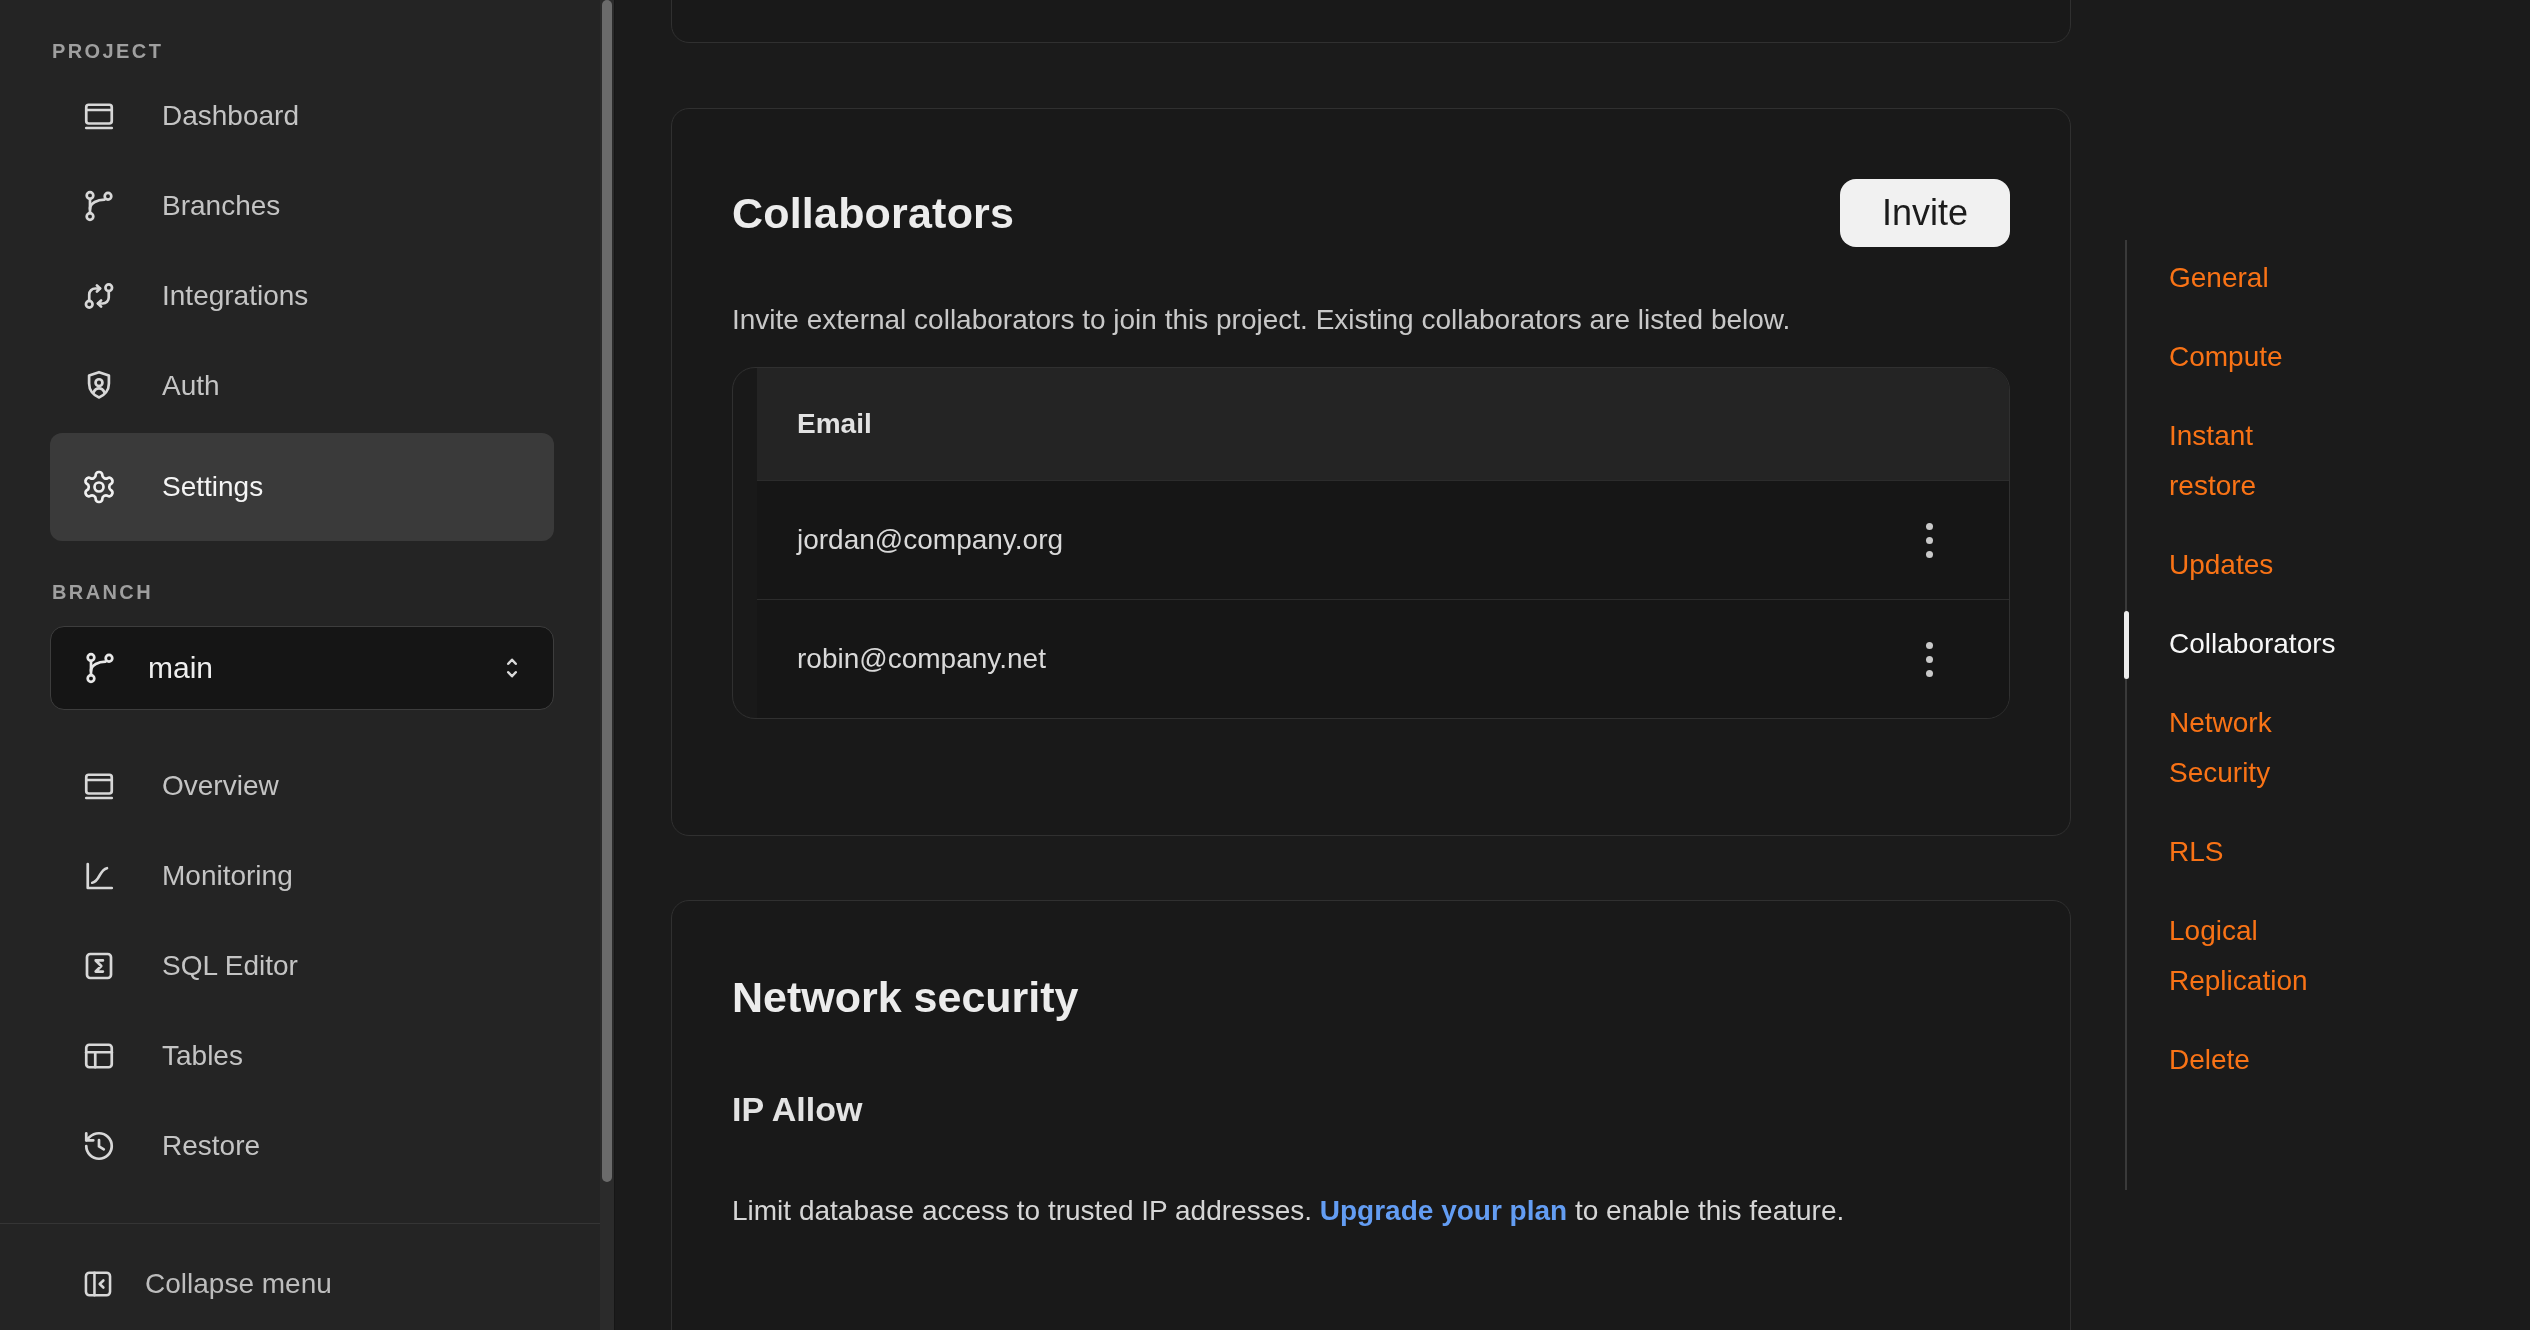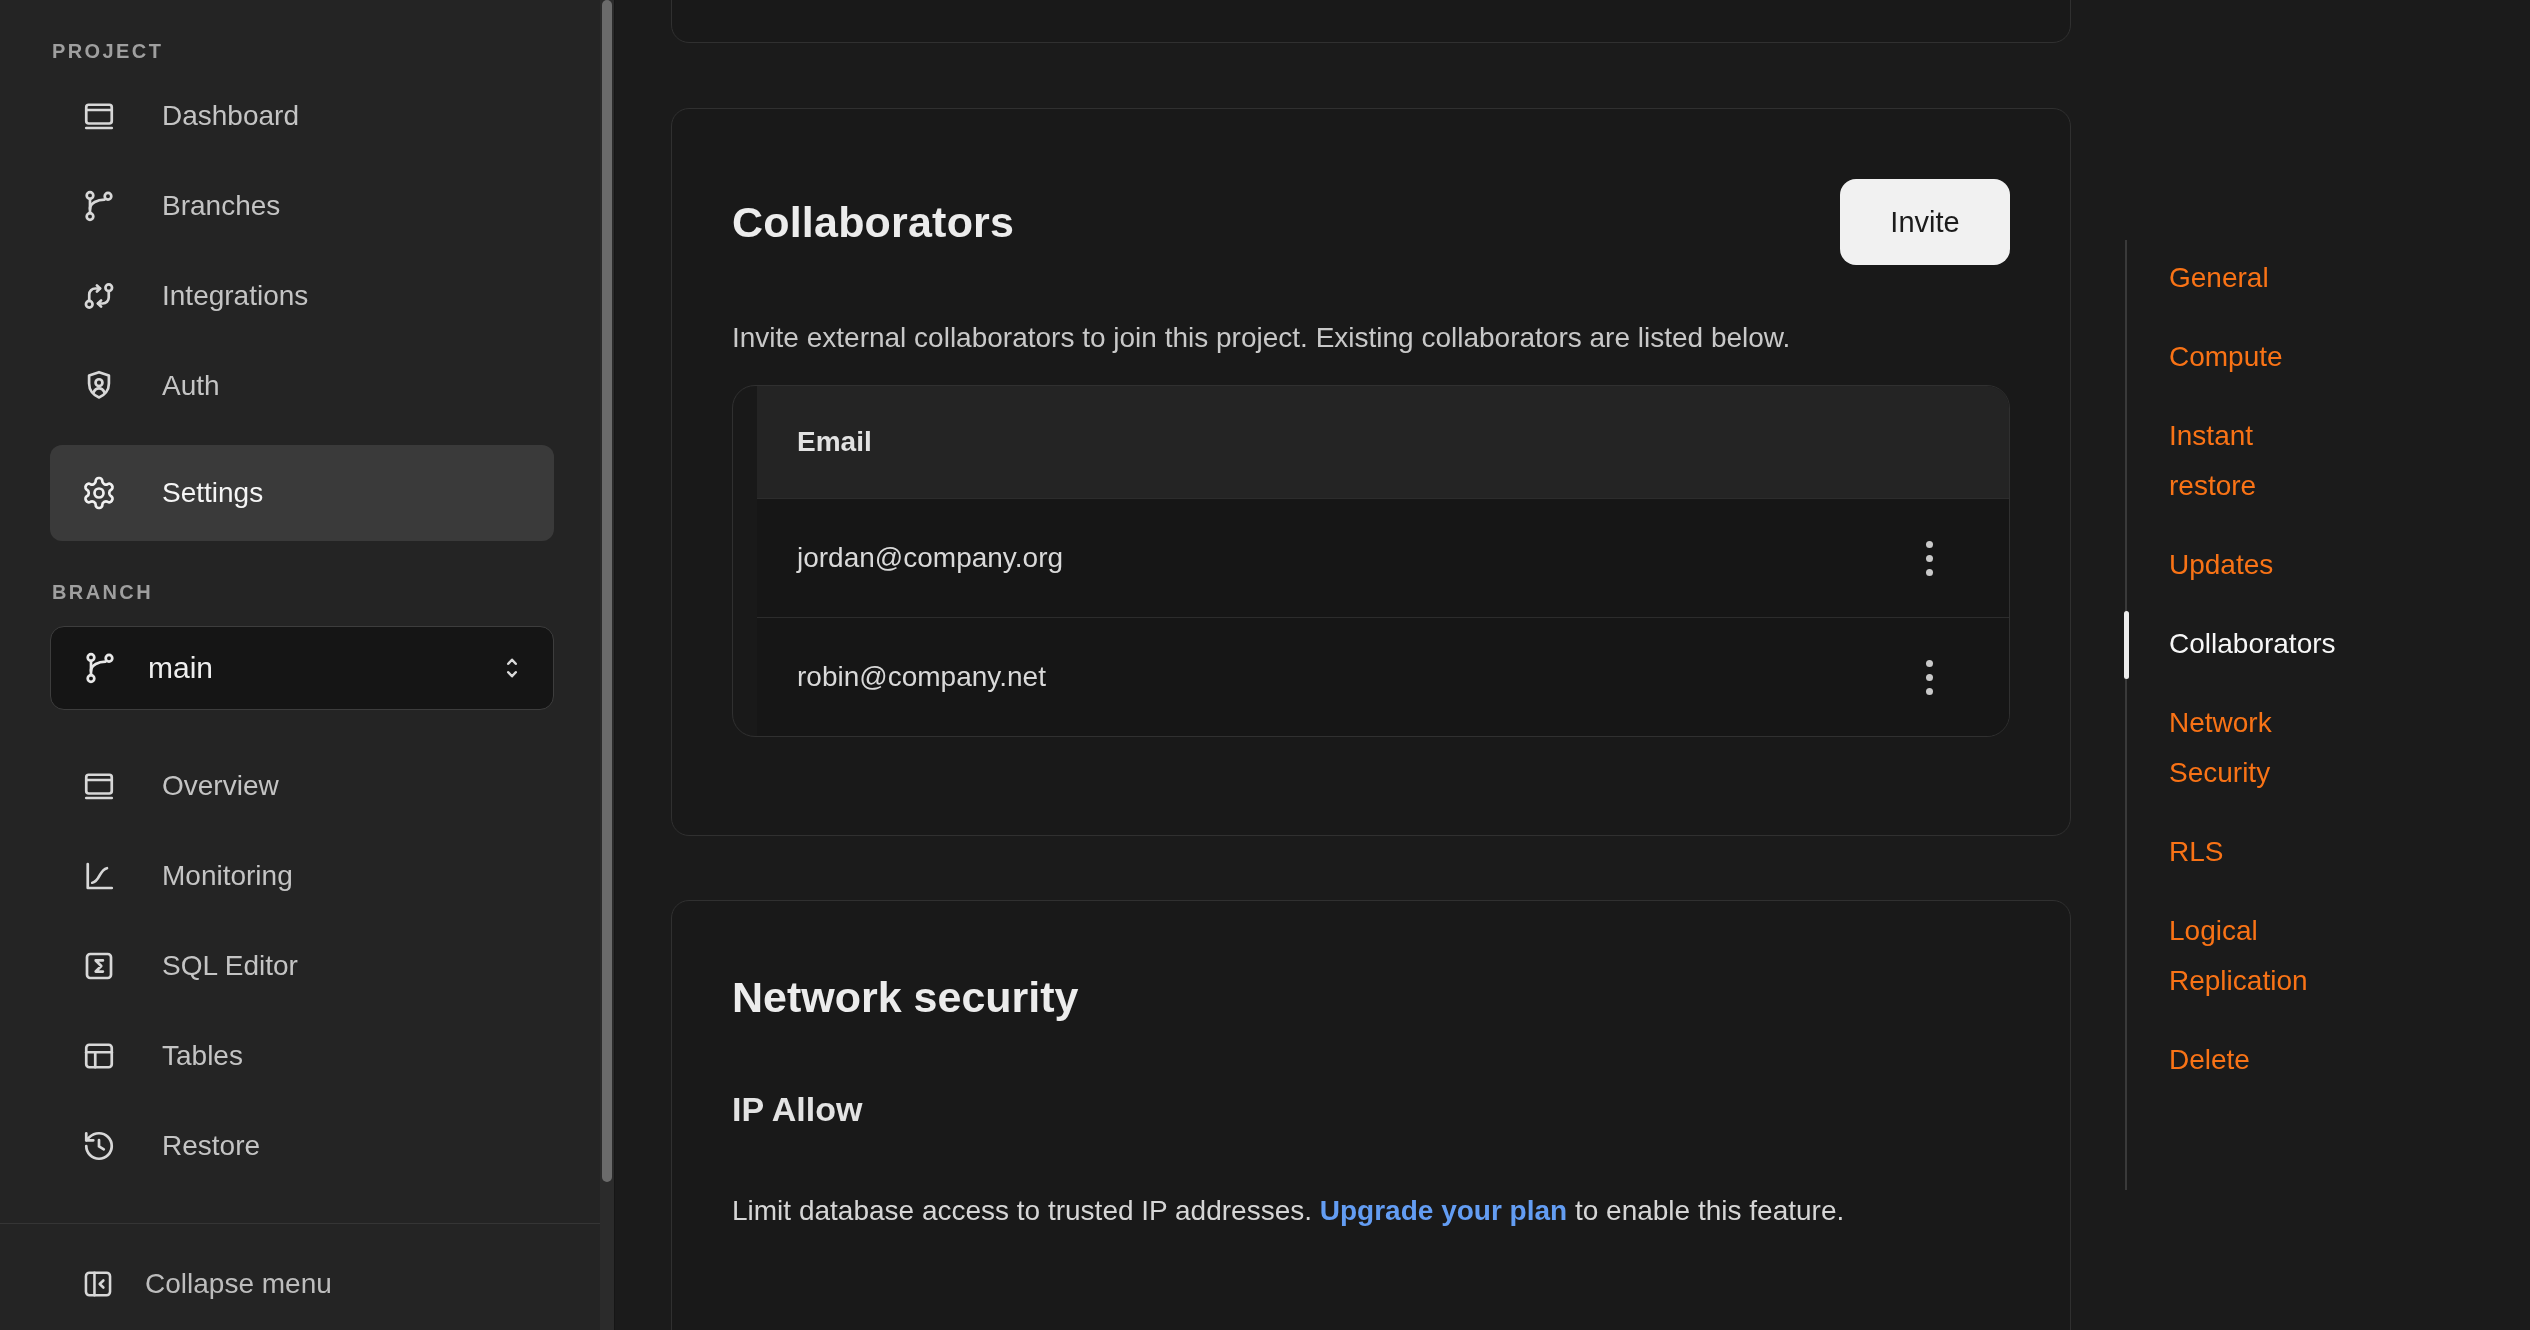--- a/index.html
+++ b/index.html
@@ -23,21 +23,21 @@
     color:#9f9f9f;
   }
   .nav-list { width:504px; margin:8px 0 0 50px; }
   .nav-item {
     display:flex; align-items:center; gap:45px;
     height:90px; padding-left:31px; border-radius:12px;
     color:#c4c4c4; font-size:28px; cursor:pointer;
   }
   .nav-item .icn { color:#d8d8d8; width:36px; height:36px; flex:0 0 36px; }
   .nav-item.active {
-    background:#3a3a3a; color:#f5f5f5; height:96px; margin:14px 0;
+    background:#3a3a3a; color:#f5f5f5; height:108px; margin:2px 0;
   }
   .nav-item.active .icn { color:#f0f0f0; }
 
   .branch-select {
     display:flex; align-items:center; gap:30px;
     width:504px; height:84px; margin:22px 0 0 50px;
     padding:0 26px 0 31px;
     background:#151515; border:1.5px solid #3d3d3d; border-radius:14px;
     color:#efefef; font-size:30px; cursor:pointer;
   }
@@ -75,23 +75,23 @@
   }
   .card-top { top:-60px; height:103px; }
   .card-collab { top:108px; height:728px; padding:0 60px; }
   .card-network { top:900px; height:520px; padding:0 60px; }
 
   .card-header {
     margin-top:70px; display:flex; align-items:center; justify-content:space-between;
   }
   .card-title { font-size:43px; line-height:52px; font-weight:700; color:#ececec; letter-spacing:.2px; }
   .btn-invite {
-    min-width:170px; height:86px; padding:0 40px;
+    min-width:170px; height:68px; padding:0 40px;
     background:#f1f1f1; color:#1c1c1c; border:none; border-radius:16px;
-    font-family:inherit; font-size:29px; cursor:pointer;
+    font-family:inherit; font-size:36px; cursor:pointer;
   }
   .card-desc {
     margin-top:48px; max-width:1250px;
     font-size:28px; line-height:50px; color:#c8c8c8;
   }
 
   .collab-table {
     margin-top:22px; border:1.5px solid #303030; border-radius:23px; overflow:hidden;padding-left:24px;
   }
   .t-head {

